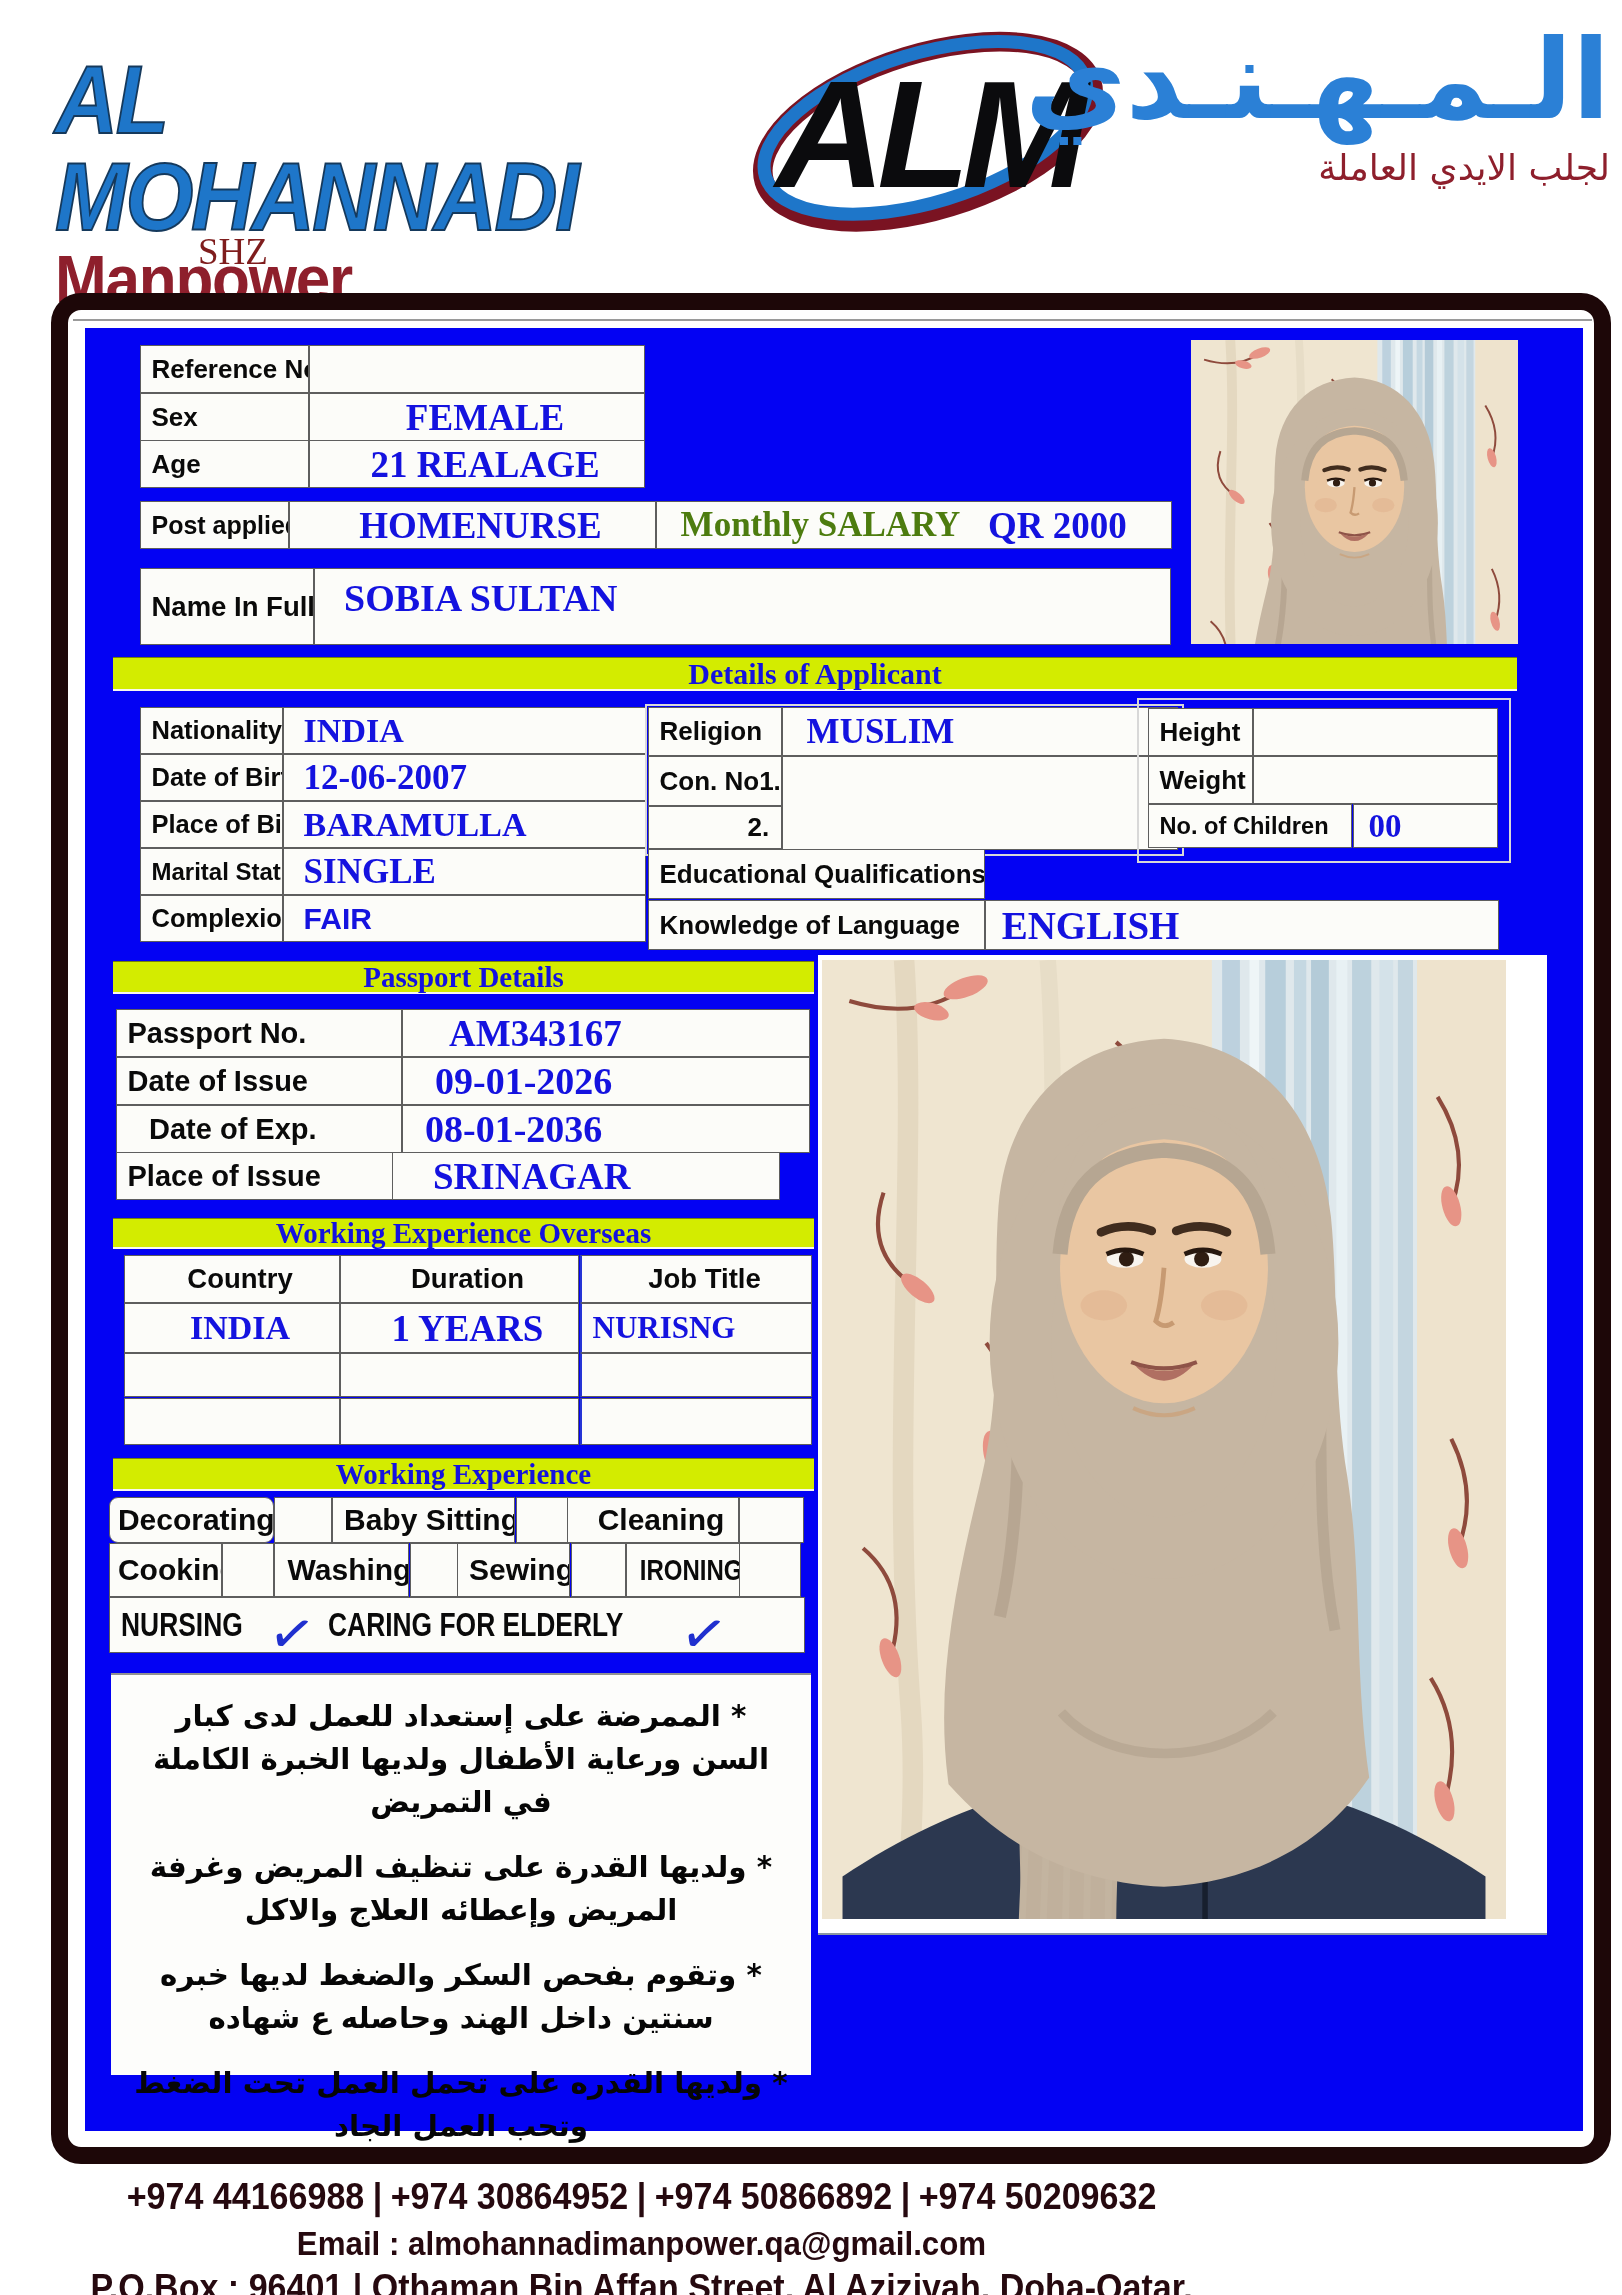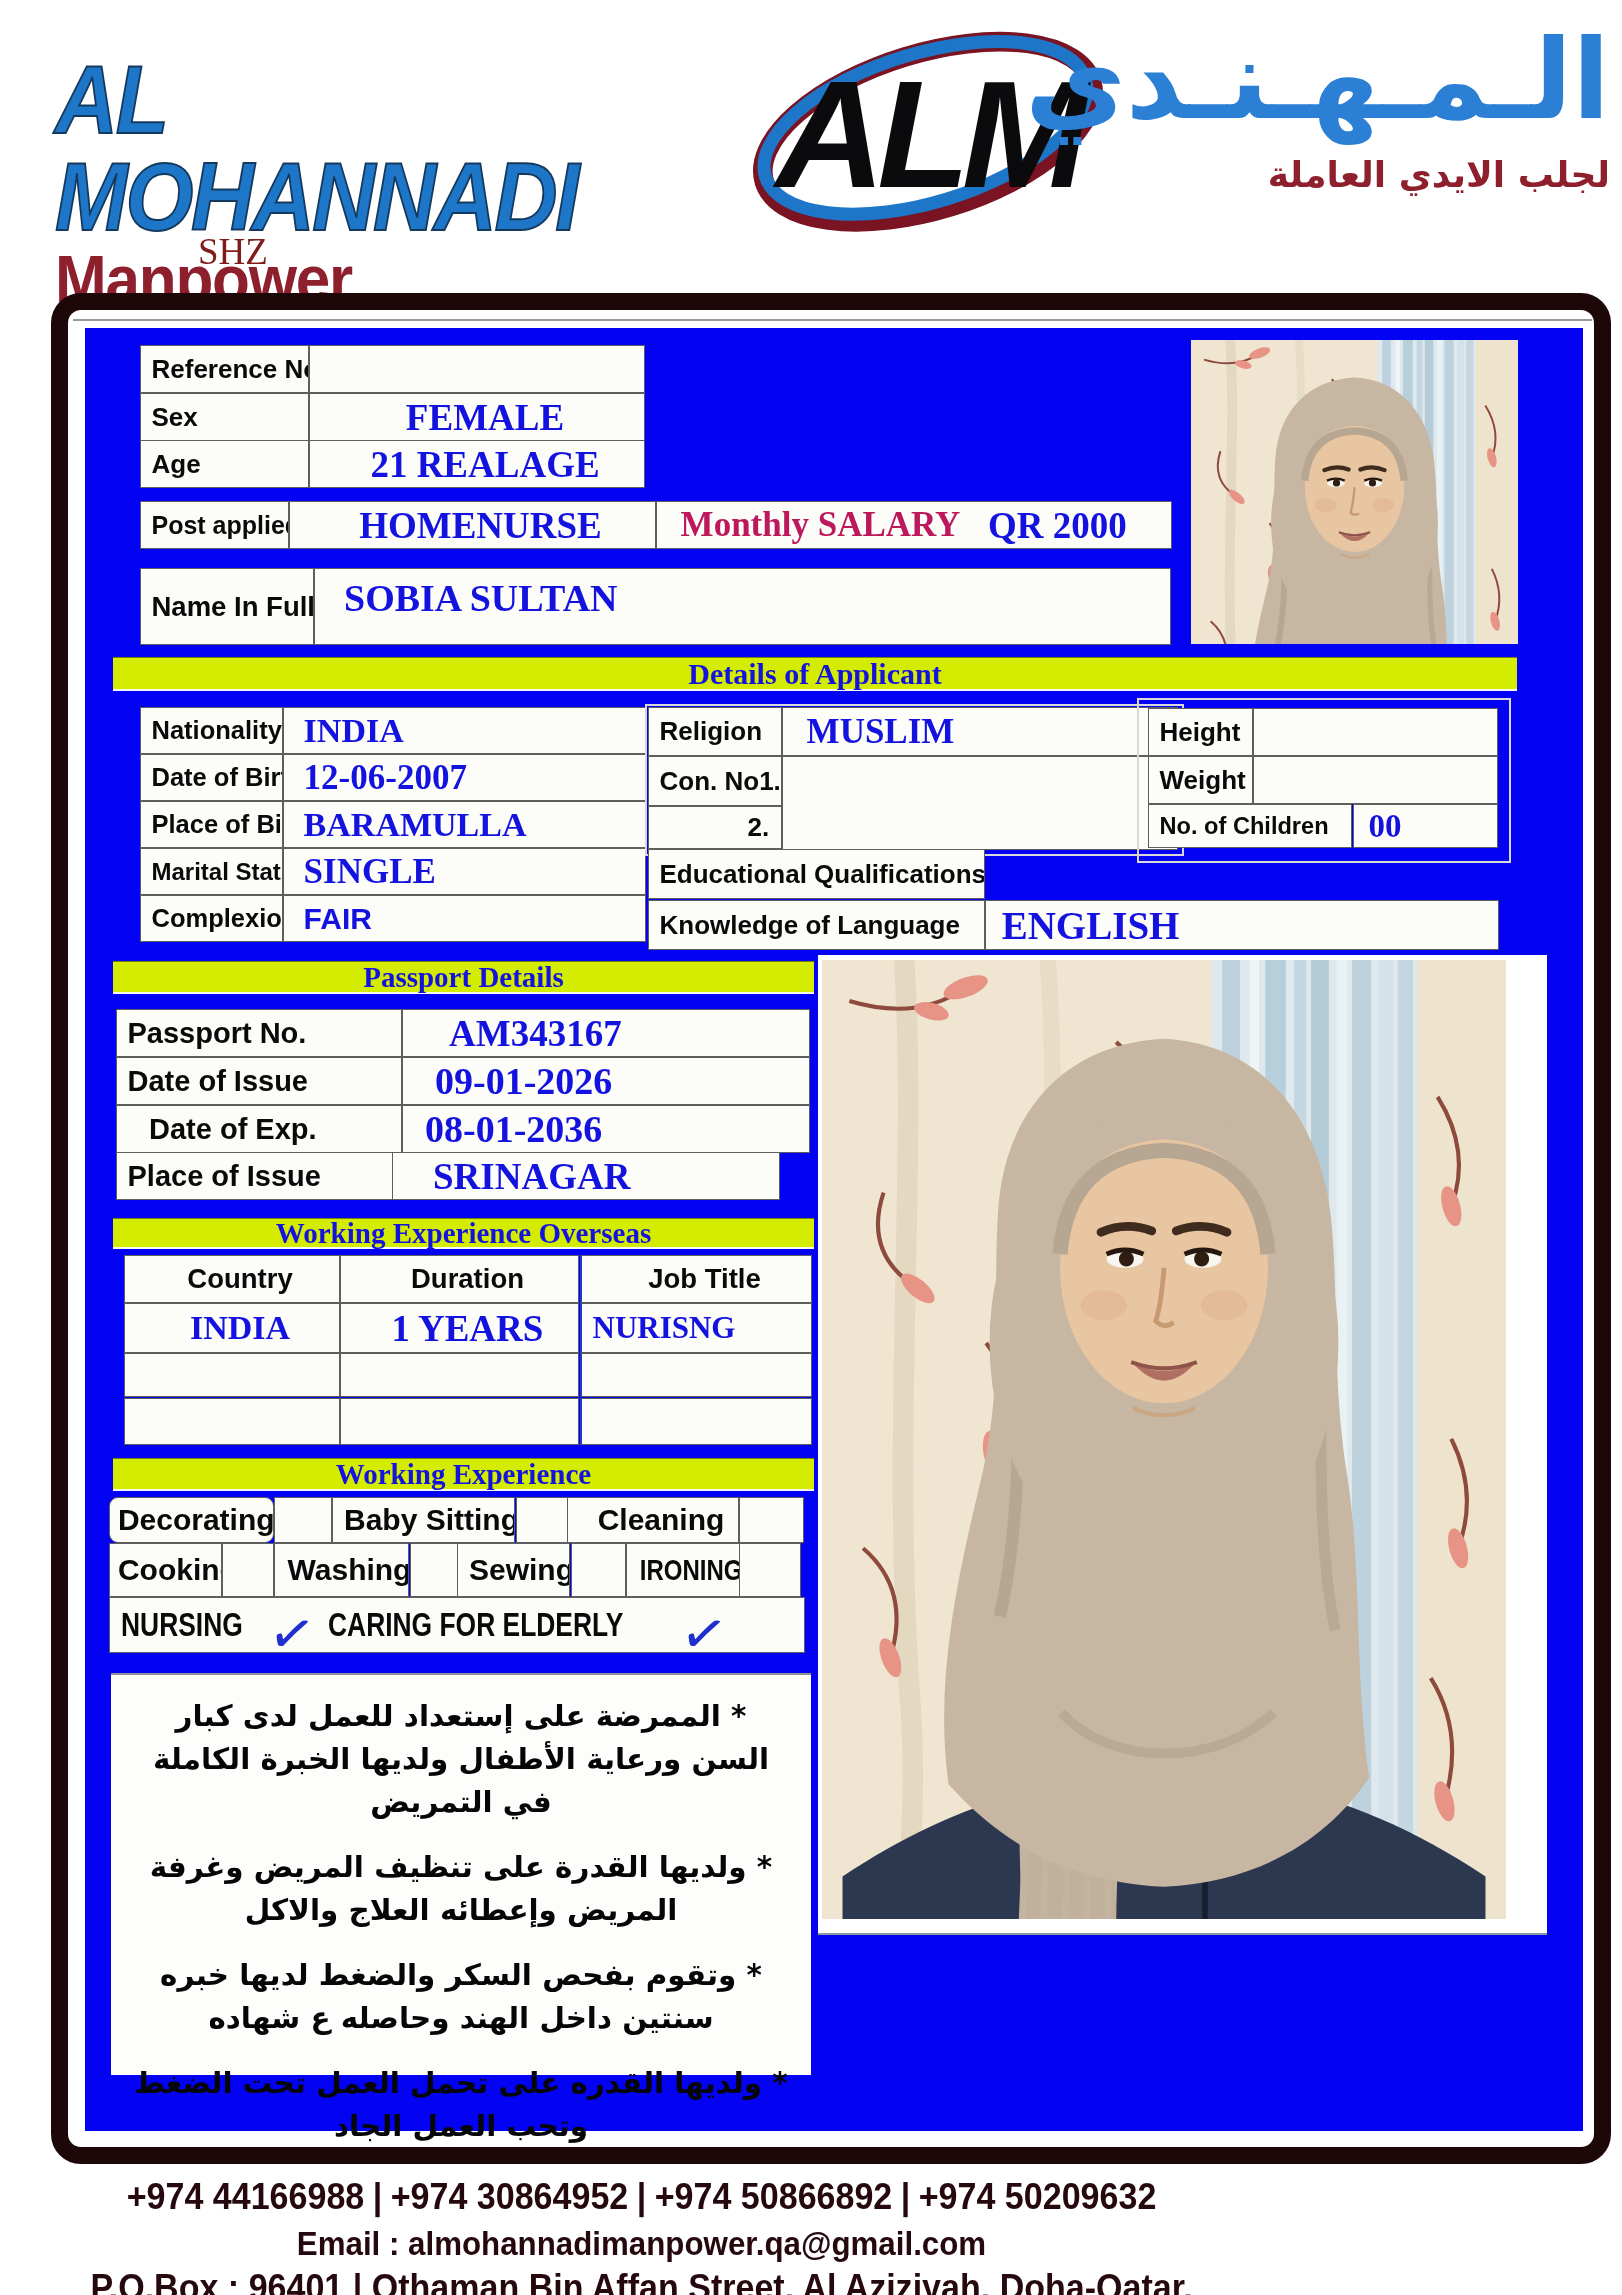--- a/index.html
+++ b/index.html
@@ -56,40 +56,40 @@
   </div>
 
   <svg class="abs" style="left:725px;top:9.2px;width:406px;height:239px;" viewBox="0 0 620 366">
     <ellipse cx="310" cy="188" rx="262" ry="120" transform="rotate(-17 310 188)" fill="none" stroke="#7a1322" stroke-width="30"></ellipse>
     <ellipse cx="306" cy="182" rx="256" ry="114" transform="rotate(-17 306 182)" fill="none" stroke="#1e76c9" stroke-width="20"></ellipse>
     <text x="310" y="272" text-anchor="middle" font-family="Liberation Sans, sans-serif" font-size="232" font-weight="900" font-style="italic" letter-spacing="-12" fill="#0b0b0d">ALM</text>
   </svg>
 
   <div class="abs ar" dir="rtl" style="left:1080px;top:17px;width:530px;text-align:right;">
     <div class="ar" style="font-size:110px;line-height:1.15;font-weight:700;color:#2b80d6;">الـمـهـنـدي</div>
-    <div class="ar" style="font-size:36px;font-weight:700;color:#8e1f2c;margin-top:10px;letter-spacing:2.6px;">لجلب الايدي العاملة</div>
+    <div class="ar" style="font-size:36px;font-weight:400;color:#8e1f2c;margin-top:3px;letter-spacing:2.6px;">لجلب الايدي العاملة</div>
   </div>
 
   <div class="abs" style="left:198px;top:230px;font-family:'Liberation Serif',serif;font-size:37px;color:#7f1d1d;">SHZ</div>
 
   <div class="frame"></div>
   <div class="frameline"></div>
   <div class="panel"></div>
 
   <div class="cell lbl" style="left:140px;top:345px;width:169px;height:48px;font-size:26px;">Reference No.</div>
   <div class="cell val" style="left:309px;top:345px;width:336px;height:48px;font-size:34px;"></div>
   <div class="cell lbl" style="left:140px;top:393px;width:169px;height:48px;font-size:26px;">Sex</div>
   <div class="cell c val" style="left:309px;top:393px;width:336px;height:48px;font-size:37px;">FEMALE</div>
   <div class="cell lbl" style="left:140px;top:440px;width:169px;height:48px;font-size:26px;">Age</div>
   <div class="cell c val" style="left:309px;top:440px;width:336px;height:48px;font-size:37px;">21 REALAGE</div>
 
   <div class="cell lbl" style="left:140px;top:501px;width:149px;height:48px;font-size:25px;">Post applied for</div>
   <div class="cell c val" style="left:289px;top:501px;width:367px;height:48px;font-size:37px;">HOMENURSE</div>
   <div class="cell" style="left:656px;top:501px;width:516px;height:48px;padding-left:23.6px;">
-    <span style="font-family:'Liberation Serif',serif;font-weight:700;color:#be185d;font-size:35px;">Monthly SALARY</span>
+    <span style="font-family:'Liberation Serif',serif;font-weight:700;color:#4d7c0f;font-size:35px;">Monthly SALARY</span>
     <span class="val" style="font-size:37px;margin-left:27.5px;">QR 2000</span>
   </div>
 
   <div class="cell lbl" style="left:140px;top:568px;width:174px;height:77px;font-size:27.5px;">Name In Full</div>
   <div class="cell val" style="left:314px;top:568px;width:857px;height:77px;font-size:38px;padding-left:29px;align-items:flex-start;padding-top:6.5px;">SOBIA SULTAN</div>
 
   <div class="bar" style="left:113px;top:657px;width:1404px;height:34px;font-size:30px;">Details of Applicant</div>
 
   <div class="cell lbl" style="left:140px;top:707px;width:143px;height:47px;font-size:25.5px;">Nationality</div>
   <div class="cell val" style="left:283px;top:707px;width:363px;height:47px;font-size:34px;padding-left:19.6px;">INDIA</div>

